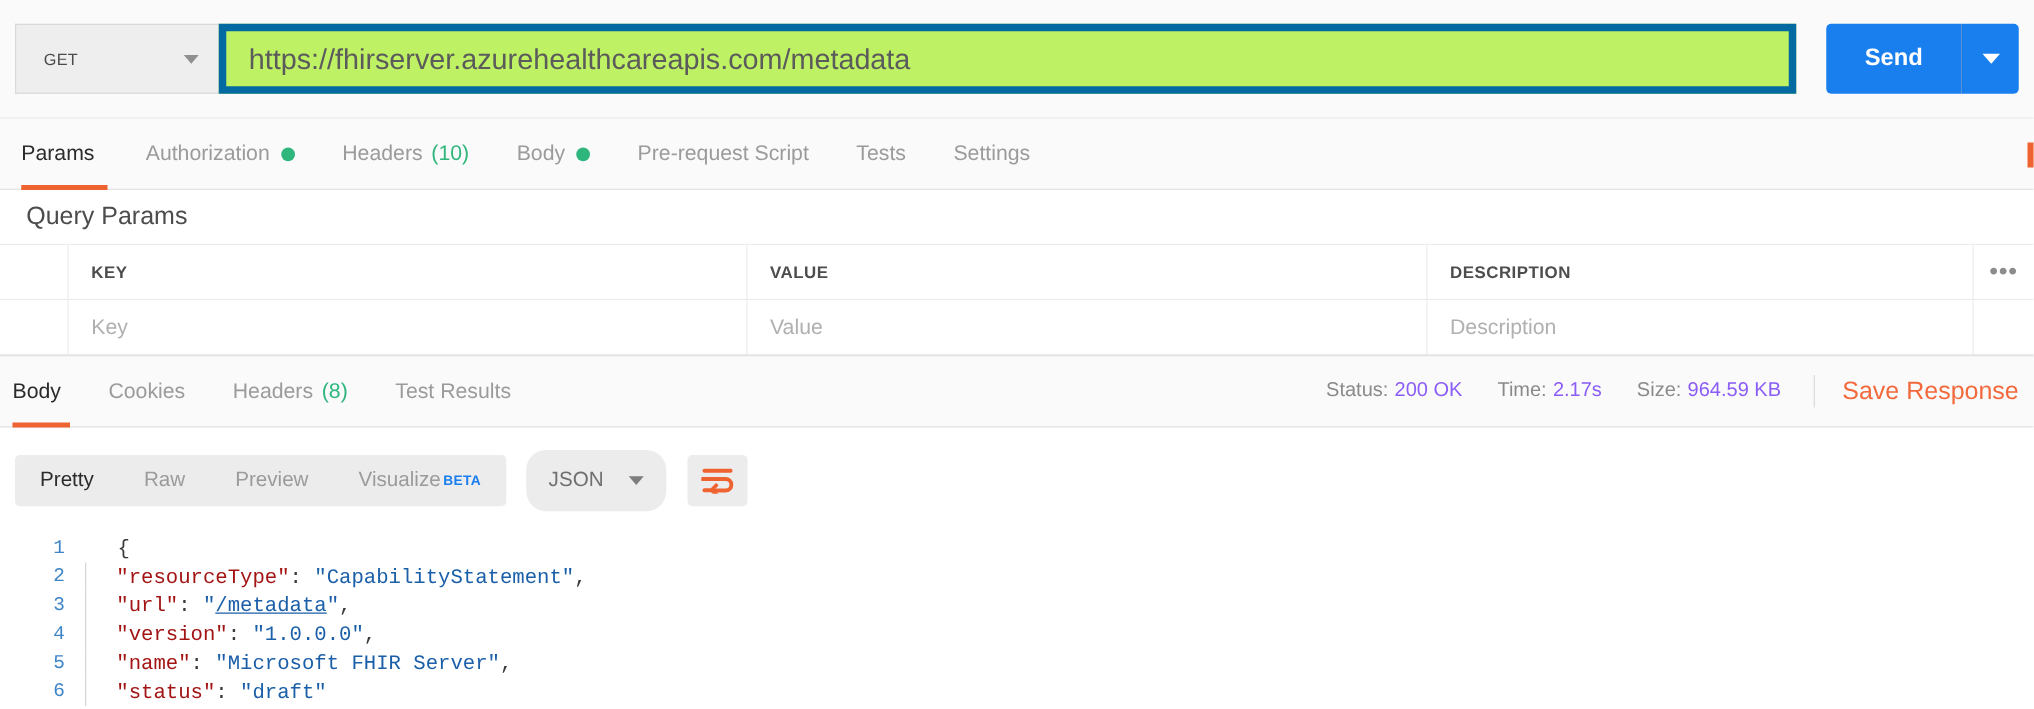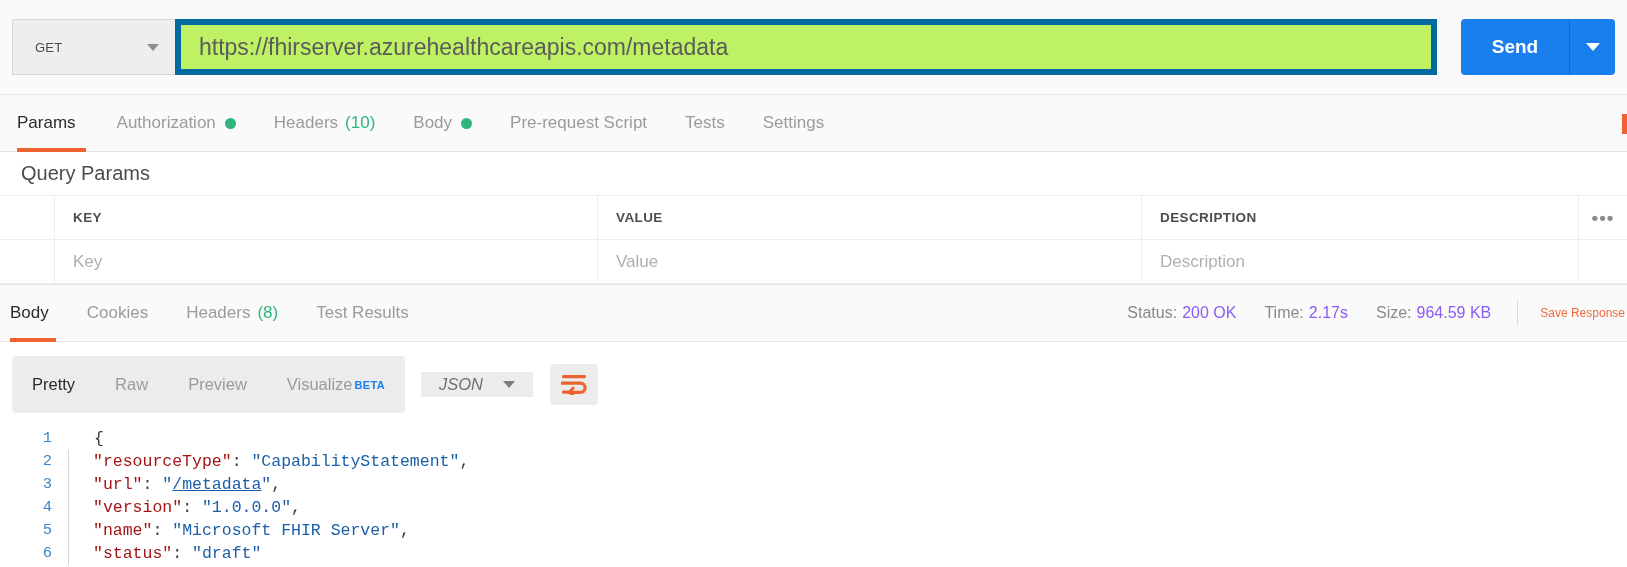--- a/index.html
+++ b/index.html
@@ -229,40 +229,40 @@
   }
   .stat { margin-left: 28px; white-space: nowrap; }
   .stat .v { color: #8b5cf6; margin-left: 5px; }
   .stat-sep {
     width: 1px; height: 26px;
     background: #dcdcdc;
     margin-left: 26px;
   }
   .save-link {
     color: #f2693c;
-    font-size: 12px;
+    font-size: 20px;
     margin-left: 22px;
     cursor: pointer;
-    padding-right: 2px;
+    padding-right: 12px;
     white-space: nowrap;
   }
 
   
   .view-toolbar {
     height: 85px;
     background: #ffffff;
     display: flex;
     align-items: center;
     padding-left: 12px;
   }
   .seg-group {
     display: flex;
     background: #ececec;
     border-radius: 4px;
-    height: 57px;
+    height: 41px;
     align-items: center;
     overflow: hidden;
   }
   .seg {
     height: 41px;
     display: flex;
     align-items: center;
     padding: 0 20px;
     font-size: 16.5px;
     color: #9b9b9b;
@@ -274,28 +274,27 @@
     font-size: 11px;
     font-weight: bold;
     color: #1a7fee;
     vertical-align: super;
     margin-left: 2px;
     letter-spacing: .3px;
   }
   .fmt-select {
     margin-left: 16px;
     background: #ececec;
-    border-radius: 0;
-    height: 25px;
+    border-radius: 16px;
+    height: 49px;
     display: flex;
     align-items: center;
     gap: 20px;
     padding: 0 18px;
     cursor: pointer;
-    font-style: italic;
   }
   .fmt-select .f-label { font-size: 16.5px; color: #707070; }
   .fmt-select .caret-down { border-top-color: #7d7d7d; }
   .wrap-btn {
     margin-left: 17px;
     background: #ececec;
     border-radius: 4px;
     width: 48px; height: 41px;
     display: flex;
     align-items: center;

